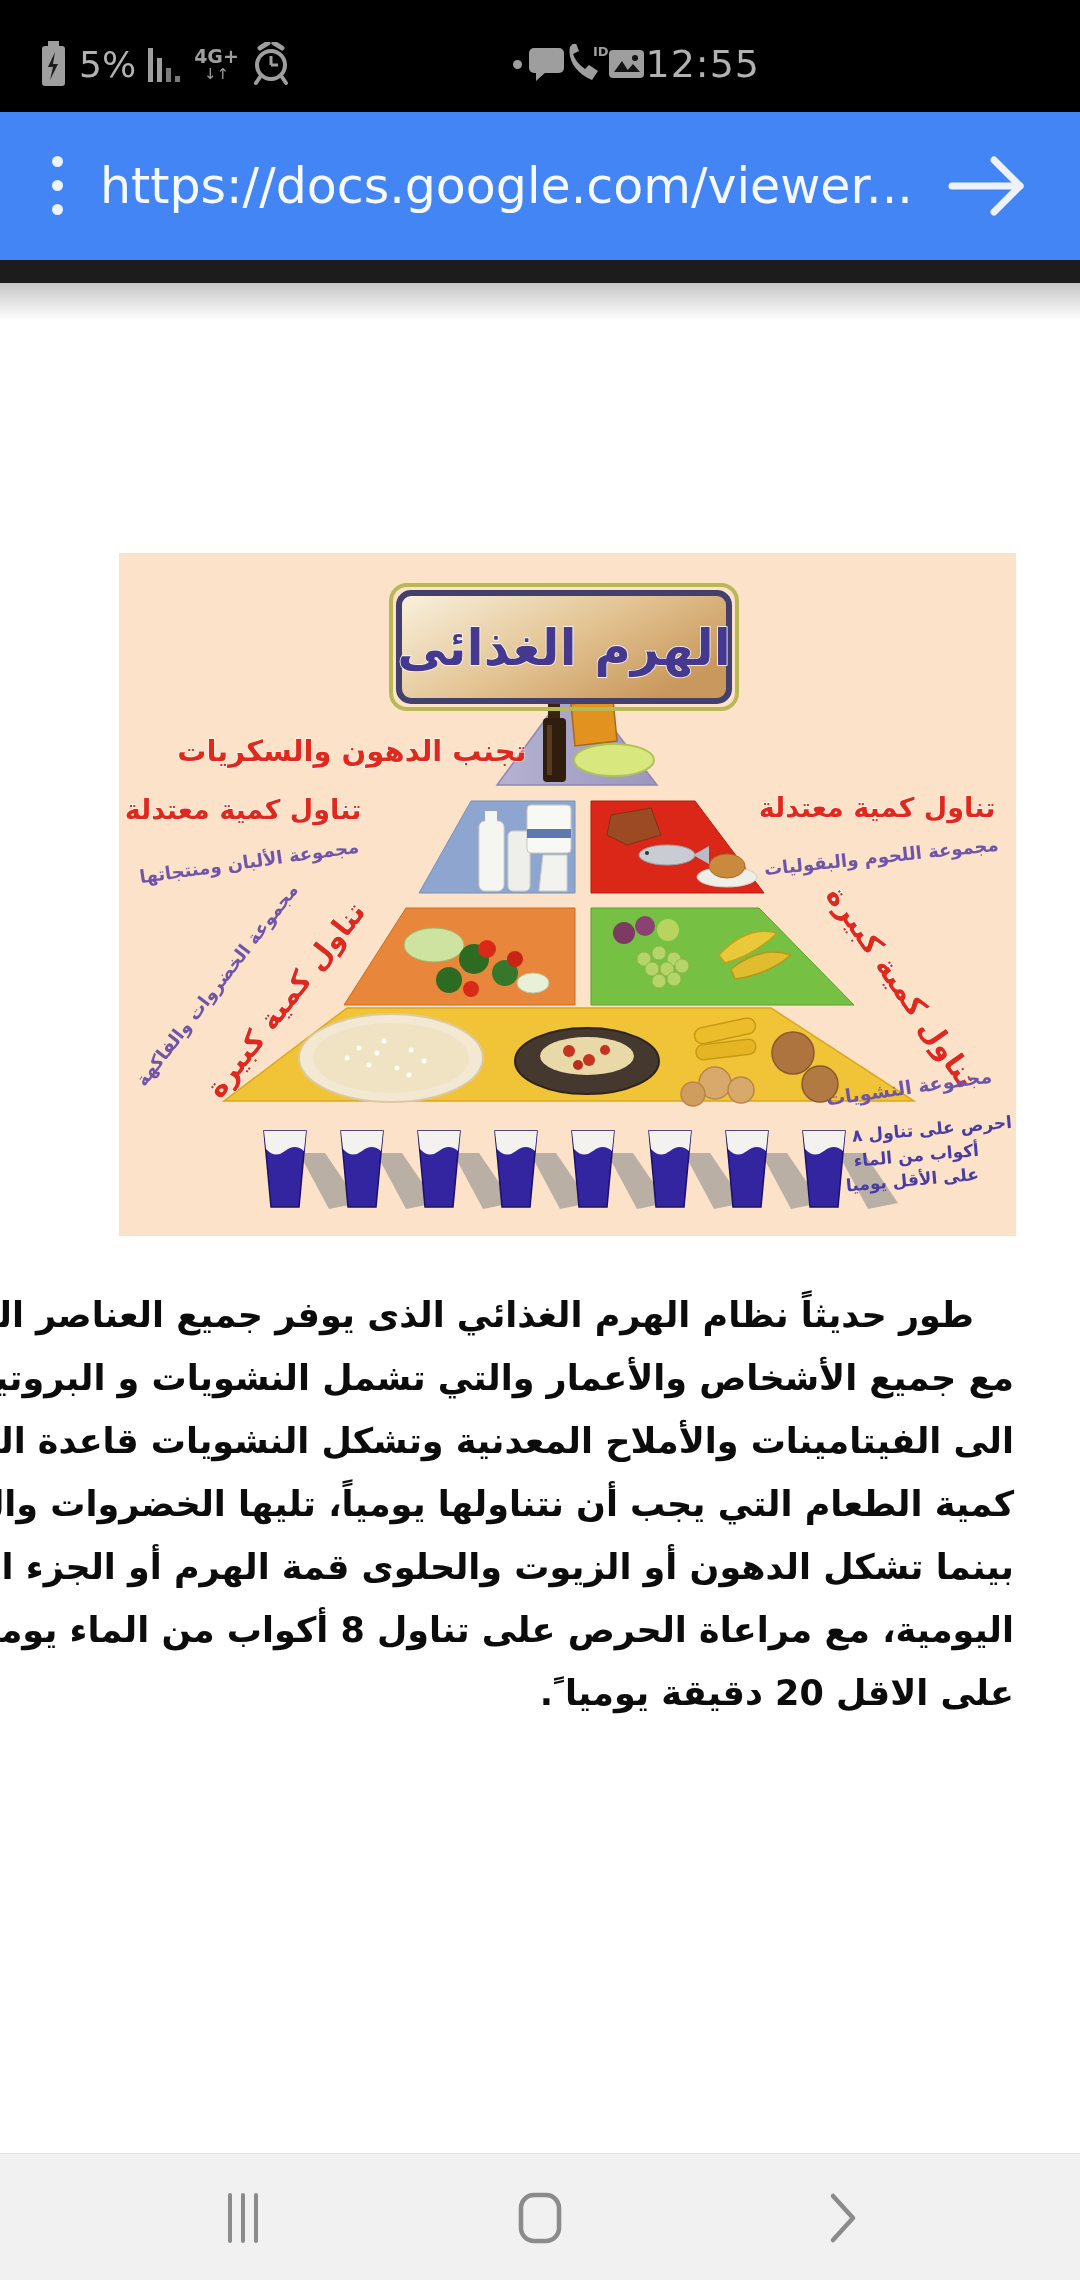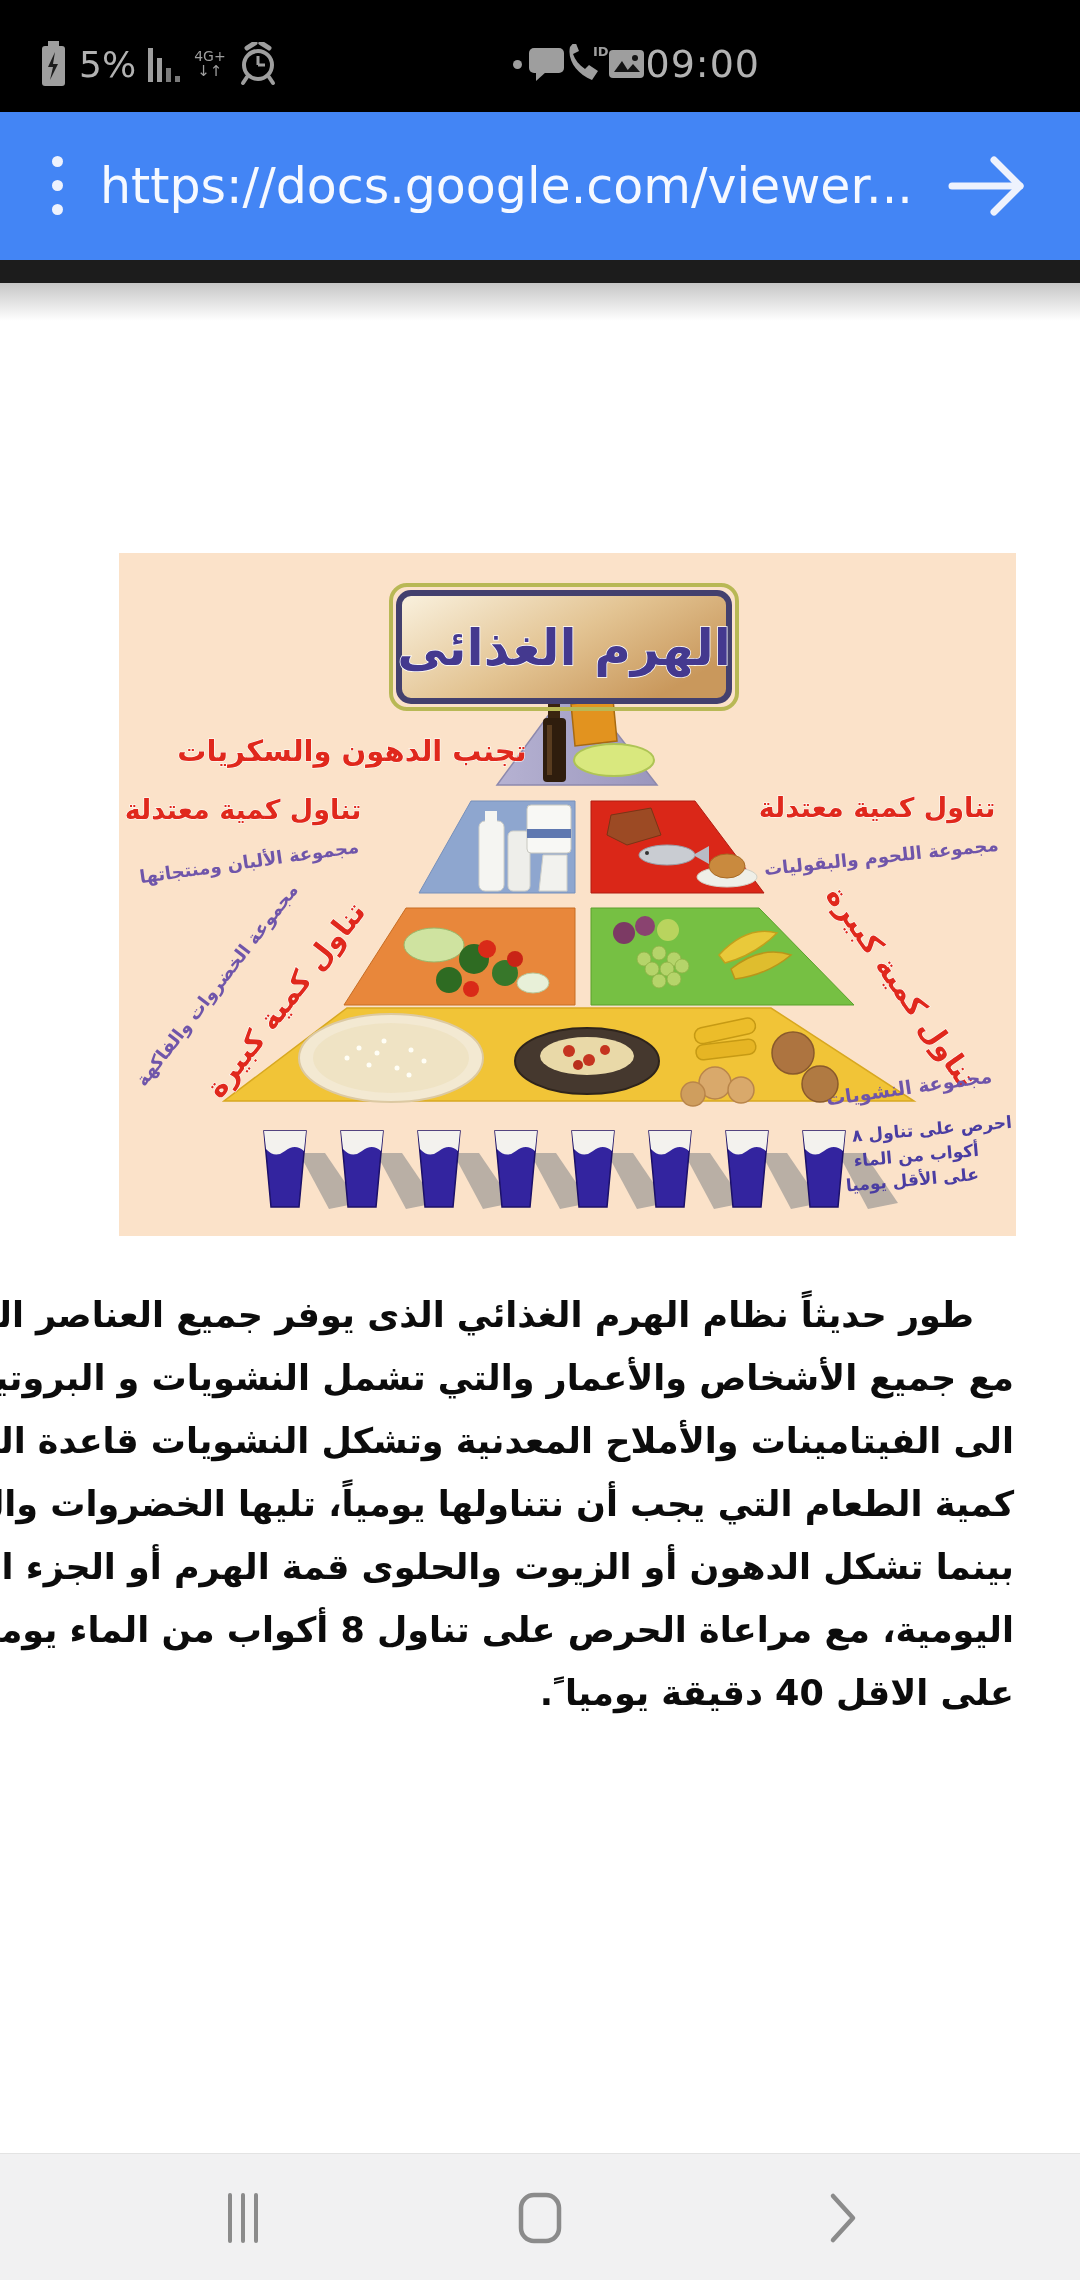--- a/index.html
+++ b/index.html
@@ -5,21 +5,21 @@
   html,body{margin:0;padding:0;background:#555;}
   #screen{position:relative;width:1080px;height:2280px;background:#ffffff;overflow:hidden;
           font-family:"DejaVu Sans",sans-serif;}
   
   .status-bar{position:absolute;left:0;top:0;width:1080px;height:112px;background:#000;}
   .sb-left{position:absolute;left:40px;top:40px;height:48px;display:flex;align-items:center;gap:12px;color:#a9a9a9;}
   .sb-right{position:absolute;right:320px;top:40px;height:48px;display:flex;align-items:center;color:#a9a9a9;}
   .sb-pct{font-size:36px;color:#b2b2b2;}
   .sb-time{font-size:38px;color:#b2b2b2;letter-spacing:1px;}
   .fourg{display:flex;flex-direction:column;align-items:center;line-height:1;color:#9e9e9e;}
-  .fourg .t{font-size:14px;font-weight:normal;}
+  .fourg .t{font-size:19px;font-weight:bold;}
   .fourg .a{font-size:15px;margin-top:1px;}
   .sb-dot{width:9px;height:9px;border-radius:50%;background:#9e9e9e;margin-right:6px;}
   
   .url-bar{position:absolute;left:0;top:112px;width:1080px;height:188px;background:#4385f5;}
   .menu-dots{position:absolute;left:48px;top:38px;width:18px;height:72px;cursor:pointer;}
   .menu-dots span{position:absolute;left:4px;width:11px;height:11px;border-radius:50%;background:#eef2fd;}
   .menu-dots span:nth-child(1){top:6px}.menu-dots span:nth-child(2){top:30px}.menu-dots span:nth-child(3){top:54px}
   .url-text{position:absolute;left:100px;top:0;height:148px;display:flex;align-items:center;
             font-size:49px;color:#f6f9ff;white-space:nowrap;}
   .fwd-arrow{position:absolute;right:48px;top:38px;}
@@ -86,21 +86,21 @@
       <svg width="44" height="40" viewBox="0 0 44 40">
         <path d="M5 3 C2 16 12 30 27 36 l6 -9 -9 -6 -4 4 c-6 -4 -10 -9 -12 -15 l6 -3 -4 -10 z" fill="#9e9e9e"></path>
         <text x="28" y="12" font-size="13" font-weight="bold" fill="#9e9e9e">ID</text>
       </svg>
       <svg width="36" height="31" viewBox="0 0 36 31">
         <rect x="0" y="1" width="35" height="28" rx="4" fill="#9e9e9e"></rect>
         <polygon points="5,23 13,12 20,23" fill="#141414"></polygon>
         <polygon points="17,23 24,15 31,23" fill="#141414"></polygon>
         <circle cx="26" cy="9" r="3" fill="#141414"></circle>
       </svg>
-      <span class="sb-time">09:00</span>
+      <span class="sb-time">12:55</span>
     </div>
   </div>
 
   <div class="url-bar">
     <div class="menu-dots">
         <span></span>
         <span></span>
         <span></span>
       </div>
     <div class="url-text">https://docs.google.com/viewer...</div>
@@ -289,21 +289,21 @@
   </svg>
   </div>
 
   <div class="para">
     <div class="para-line first">طور حديثاً نظام الهرم الغذائي الذى يوفر جميع العناصر الغذائية بما يتناسب</div>
     <div class="para-line">مع جميع الأشخاص والأعمار والتي تشمل النشويات و البروتينات والدهون بالإضافة</div>
     <div class="para-line">الى الفيتامينات والأملاح المعدنية وتشكل النشويات قاعدة الهرم أو الجزء الأكبر من</div>
     <div class="para-line">كمية الطعام التي يجب أن نتناولها يومياً، تليها الخضروات والفاكهة ثم الألبان واللحوم،</div>
     <div class="para-line">بينما تشكل الدهون أو الزيوت والحلوى قمة الهرم أو الجزء الأصغر من كمية الطعام</div>
     <div class="para-line">اليومية، مع مراعاة الحرص على تناول 8 أكواب من الماء يومياً وممارسة الرياضة</div>
-    <div class="para-line last">على الاقل 40 دقيقة يوميا ً.</div>
+    <div class="para-line last">على الاقل 20 دقيقة يوميا ً.</div>
   </div>
 
   <div class="nav-bar">
     <div class="nav-btn nav-recent">
       <svg width="56" height="50" viewBox="0 0 56 50">
         <line x1="15" y1="2" x2="15" y2="48" stroke="#8b8b8b" stroke-width="4" stroke-linecap="round"></line>
         <line x1="28" y1="2" x2="28" y2="48" stroke="#8b8b8b" stroke-width="4" stroke-linecap="round"></line>
         <line x1="41" y1="2" x2="41" y2="48" stroke="#8b8b8b" stroke-width="4" stroke-linecap="round"></line>
       </svg>
     </div>

